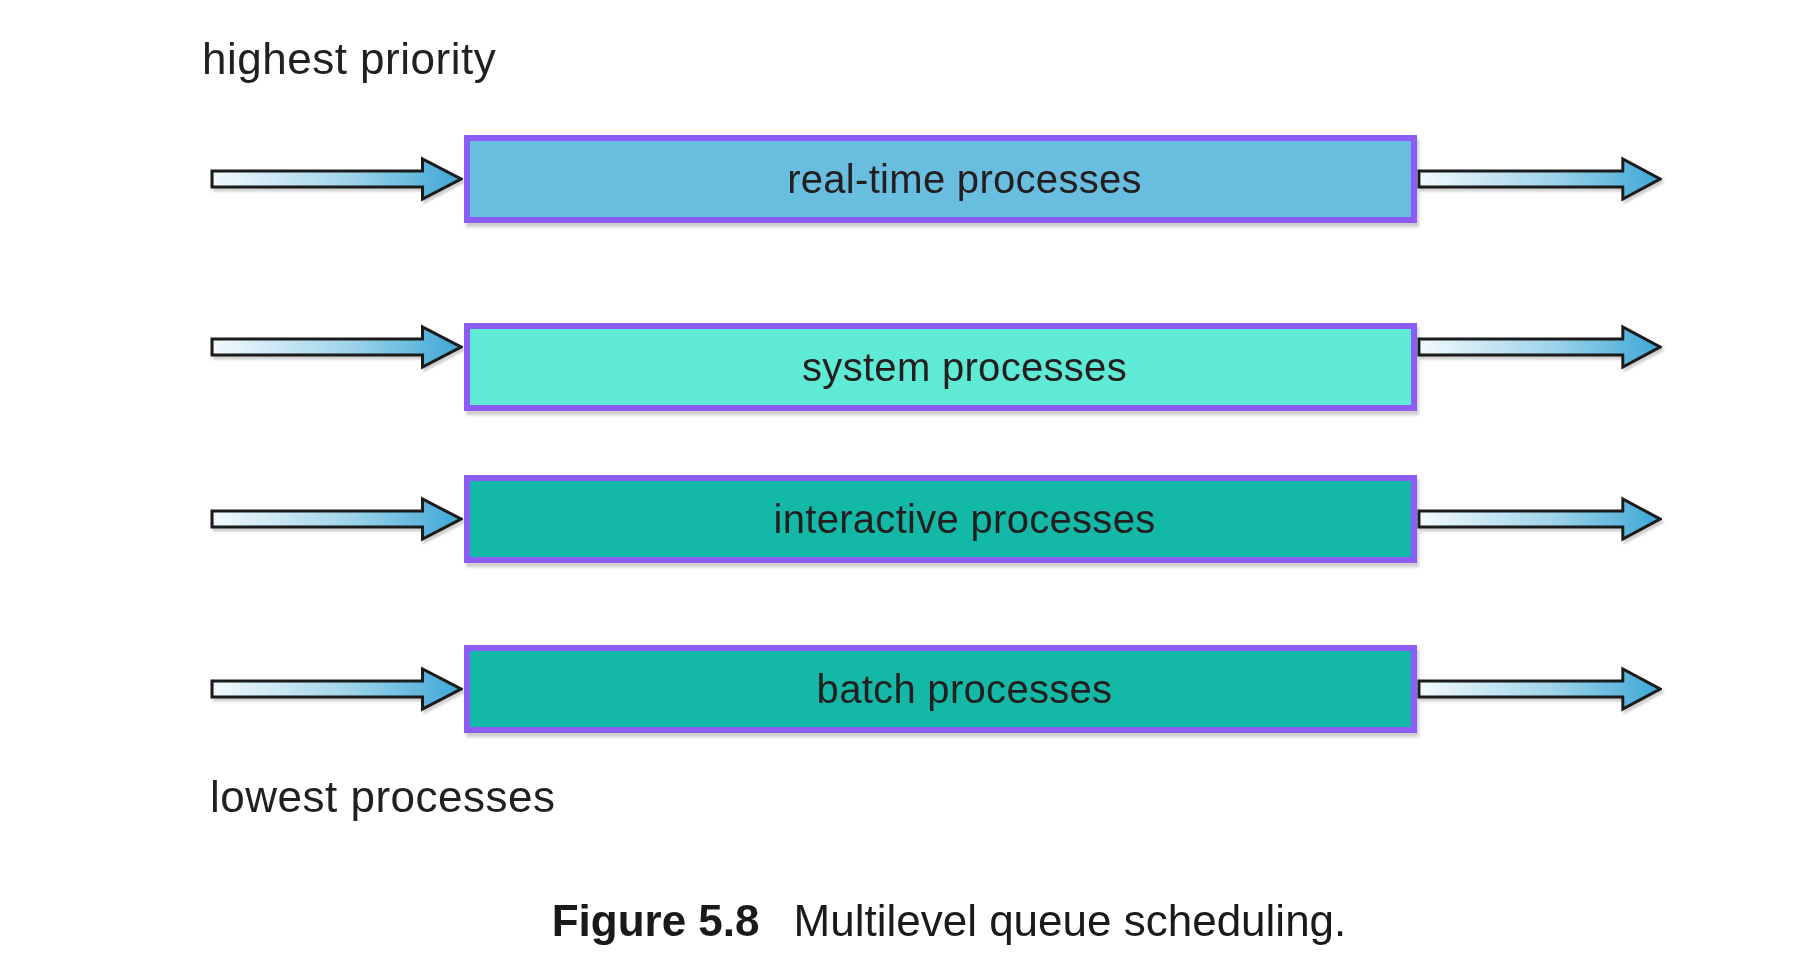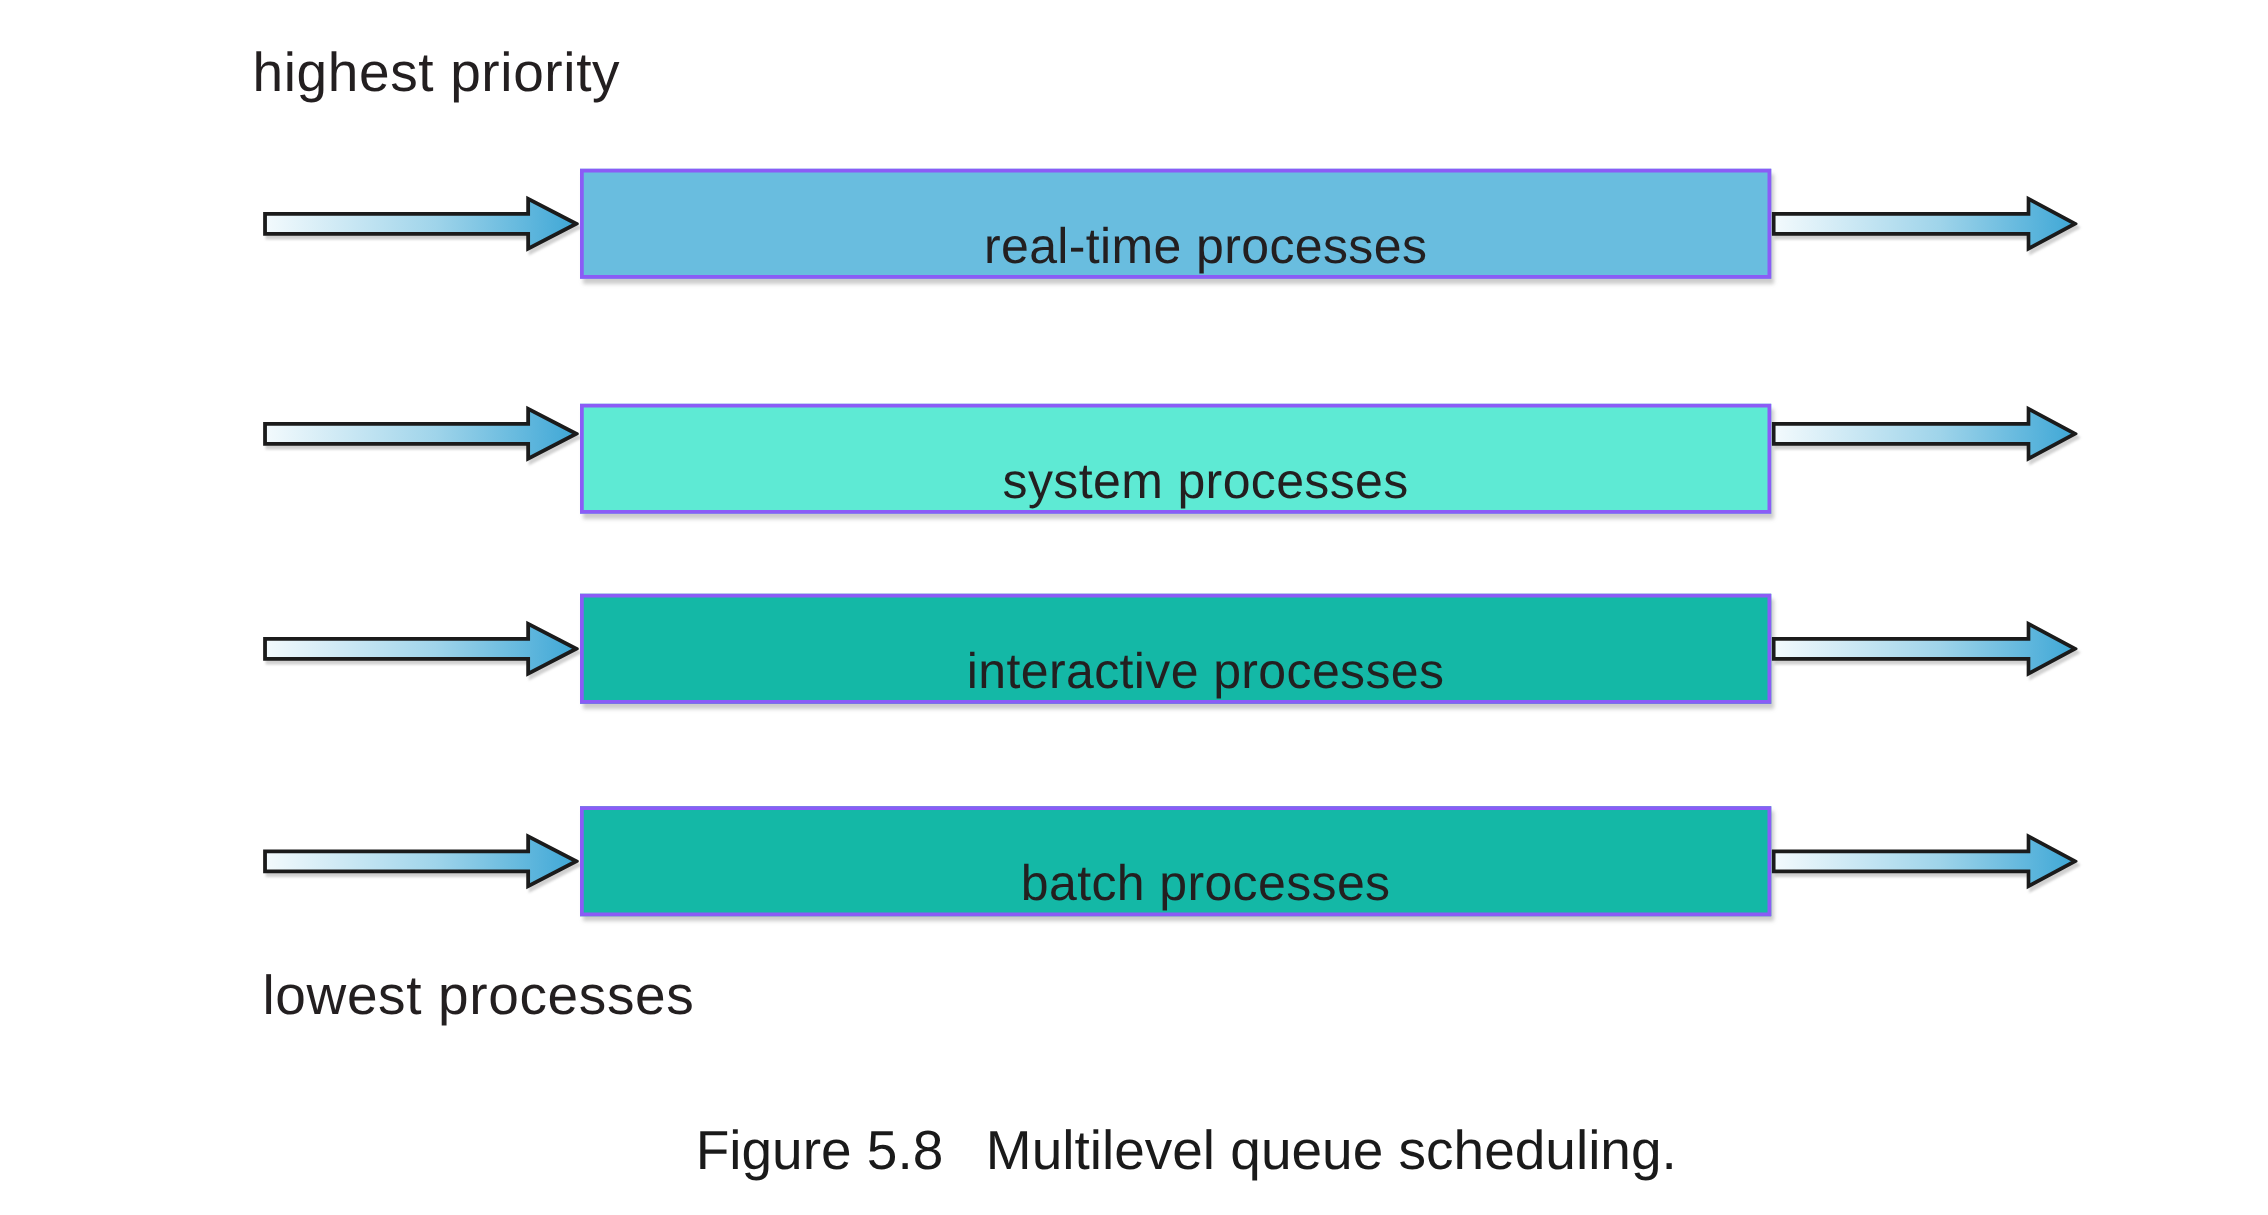--- a/index.html
+++ b/index.html
@@ -21,24 +21,24 @@
     color: #231f20;
     letter-spacing: 0.5px;
     white-space: nowrap;
   }
   .queue-bar {
     position: absolute;
     left: 464px;
     width: 953px;
     height: 88px;
     box-sizing: border-box;
-    border: 3px solid #8b5cf6;
+    border: 6px solid #8b5cf6;
     box-shadow: 2px 4px 3px rgba(110,110,110,0.35);
     display: flex;
-    align-items: flex-end;
+    align-items: center;
     justify-content: center;
     padding-left: 48px;
   }
   .queue-label {
     font-size: 40px;
     color: #231f20;
     letter-spacing: 0.3px;
     white-space: nowrap;
   }
   .arrow {
@@ -61,21 +61,21 @@
     top: 896px;
     left: 0;
     width: 1814px;
     text-align: center;
     transform: translateX(36px);
     font-size: 44px;
     color: #1a1a1a;
     white-space: nowrap;
   }
   .caption .fig-num {
-    font-weight: normal;
+    font-weight: bold;
     margin-right: 34px;
     margin-left: 12px;
   }
   .defs-holder {
     position: absolute;
     width: 0;
     height: 0;
     overflow: hidden;
   }
 </style>

